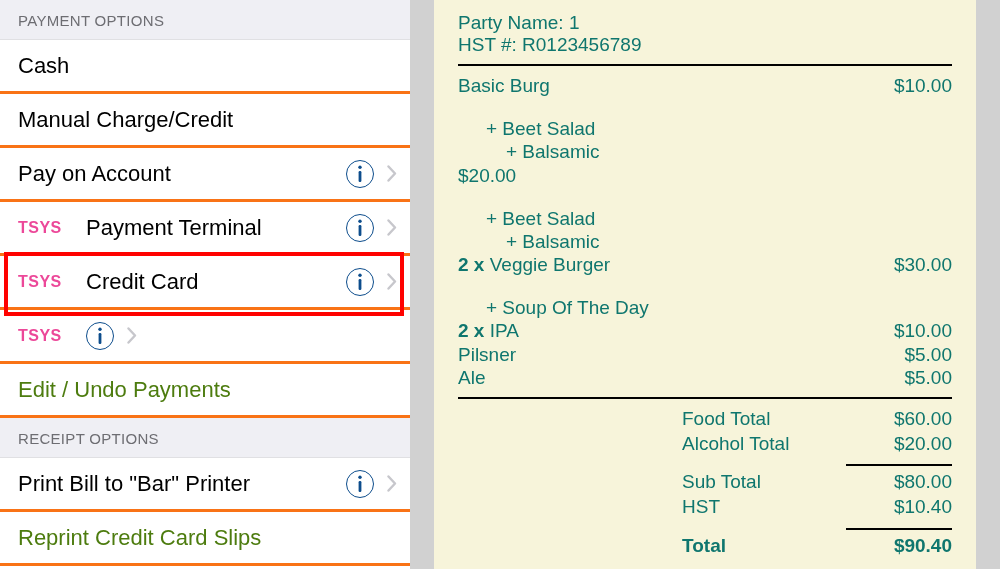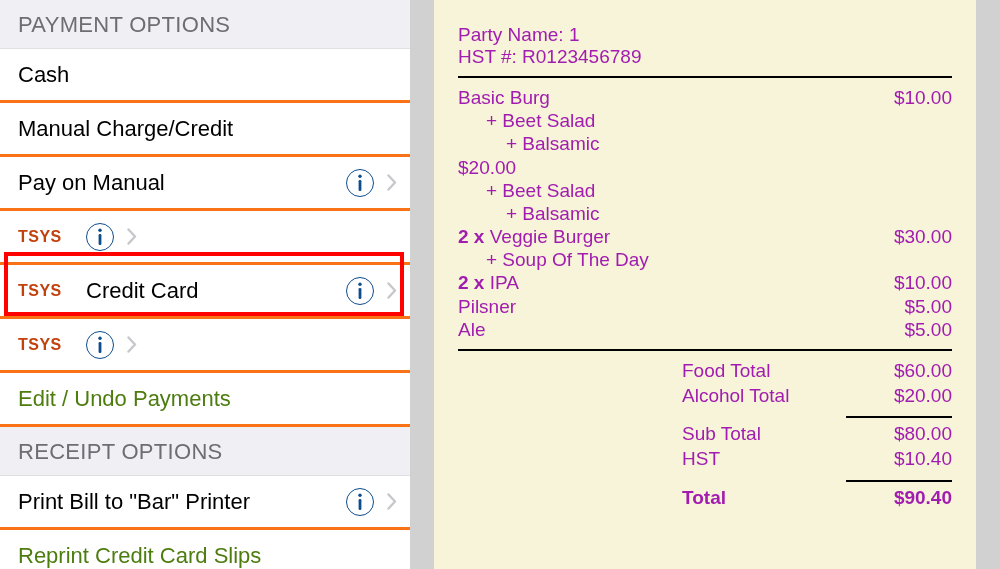--- a/index.html
+++ b/index.html
@@ -14,21 +14,21 @@
     .sidebar {
       width: 410px;
       flex-shrink: 0;
       background: #fff;
       height: 100%;
       overflow: hidden;
     }
     .section-header {
       background: #efeff4;
       color: #6d6d72;
-      font-size: 22px;
+      font-size: 15px;
       letter-spacing: 0.3px;
       padding: 12px 18px 10px;
       border-bottom: 1px solid #e0e0e3;
     }
     .list-item {
       display: flex;
       align-items: center;
       padding: 0 12px 0 18px;
       height: 54px;
       border-bottom: 3px solid #f97316;
@@ -36,21 +36,21 @@
       font-size: 22px;
       color: #000;
       position: relative;
     }
     .list-item.disabled { color: #4d7c0f; }
     .list-item .brand {
       font-family: Arial, sans-serif;
       font-size: 16px;
       font-weight: 800;
       letter-spacing: 0.5px;
-      color: #c2410c;
+      color: #ec4899;
       margin-right: 14px;
       width: 54px;
       flex-shrink: 0;
       white-space: nowrap;
     }
     .list-item .label { flex: 1; }
     .info-btn {
       width: 28px;
       height: 28px;
       border: 1.6px solid #0d4d8c;
@@ -83,43 +83,44 @@
     }
     .receipt-wrap {
       flex: 1;
       padding: 0 24px 0 24px;
       height: 100%;
       overflow: hidden;
     }
     .receipt {
       background: #f7f4da;
       height: 100%;
-      padding: 24px 24px 16px;
+      padding: 12px 24px 16px;
       font-family: Arial, "Helvetica", sans-serif;
-      color: #a21caf;
+      color: #0f766e;
       font-size: 19px;
     }
     .receipt .top-line {
       display: flex;
       justify-content: space-between;
     }
     .receipt hr {
       border: none;
       border-top: 2px solid #000;
       margin: 8px 0;
     }
     .receipt .items .row {
       display: flex;
       justify-content: space-between;
       line-height: 1.22;
       gap: 46px;
     }
     .receipt .mod {
       padding-left: 28px;
       line-height: 1.22;
+      margin-top: 20px;
     }
     .receipt .mod2 { padding-left: 48px; line-height: 1.22; }
     .receipt .totals {
       margin-left: auto;
       width: 270px;
     }
     .receipt .tot-row {
       display: flex;
       justify-content: space-between;
       line-height: 1.3;
@@ -144,35 +145,36 @@
 <div class="sidebar">
 
 <div class="section-header">PAYMENT OPTIONS</div>
     <div class="list-item">
       <span class="label">Cash</span>
     </div>
     <div class="list-item">
       <span class="label">Manual Charge/Credit</span>
     </div>
     <div class="list-item">
-      <span class="label">Pay on Manual</span>
+      <span class="label">Pay on Account</span>
       <span class="info-btn">
         <svg viewBox="0 0 8 18" fill="currentColor">
           <circle cx="4" cy="2.2" r="1.7"></circle>
           <rect x="2.6" y="6" width="2.8" height="11" rx="1.2"></rect>
         </svg>
       </span>
       <span class="chevron">
         <svg viewBox="0 0 10 17" fill="none">
           <path d="M1.5 1.5 L8 8.5 L1.5 15.5" stroke-width="2.4" stroke-linecap="round" stroke-linejoin="round"></path>
         </svg>
       </span>
     </div>
     <div class="list-item">
       <span class="brand">TSYS</span>
+      <span class="label">Payment Terminal</span>
       <span class="info-btn">
         <svg viewBox="0 0 8 18" fill="currentColor">
           <circle cx="4" cy="2.2" r="1.7"></circle>
           <rect x="2.6" y="6" width="2.8" height="11" rx="1.2"></rect>
         </svg>
       </span>
       <span class="chevron">
         <svg viewBox="0 0 10 17" fill="none">
           <path d="M1.5 1.5 L8 8.5 L1.5 15.5" stroke-width="2.4" stroke-linecap="round" stroke-linejoin="round"></path>
         </svg>

